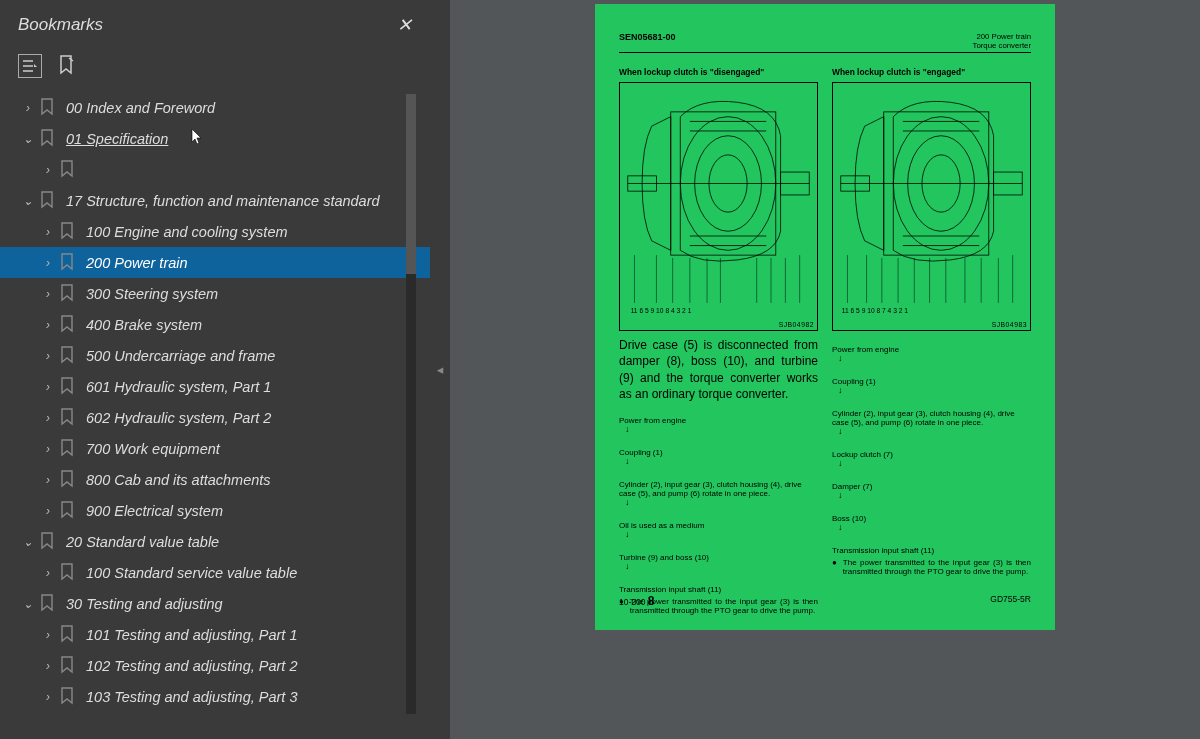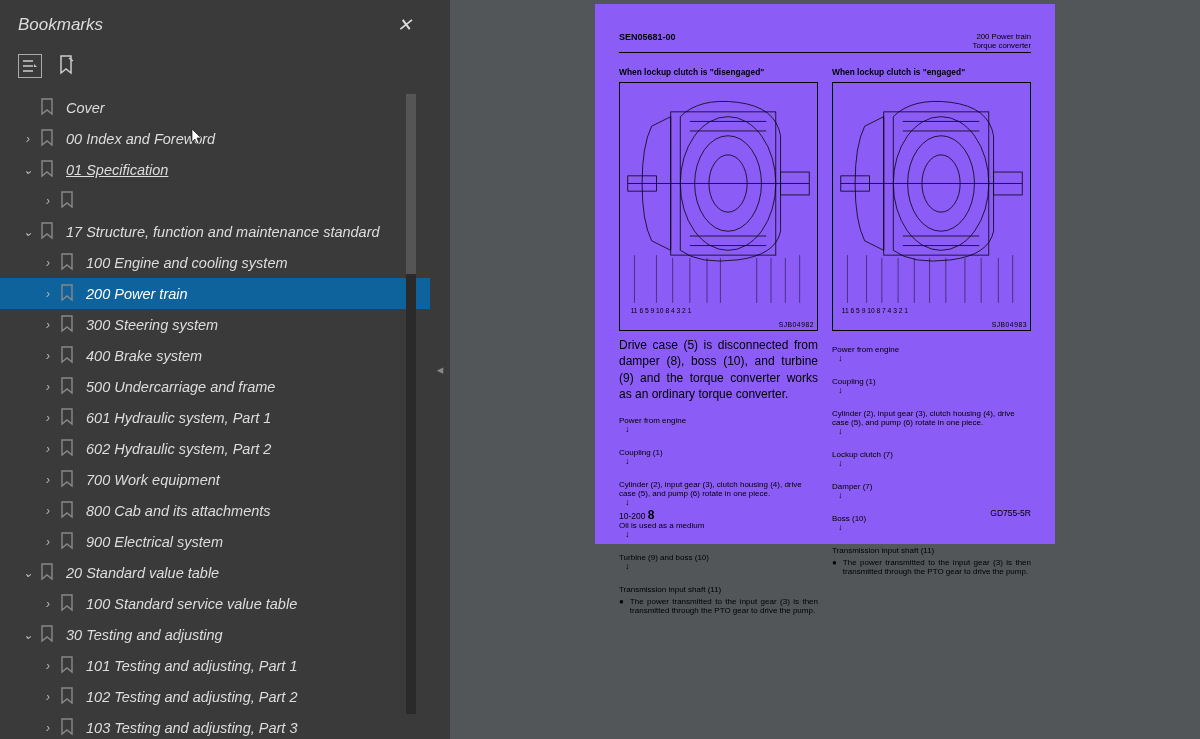--- a/index.html
+++ b/index.html
@@ -22,21 +22,21 @@
 .bm-icon { width: 16px; height: 20px; margin-right: 10px; display:inline-flex; }
 .spacer0 { width: 22px; display:inline-block; }
 .spacer1 { width: 42px; display:inline-block; }
 .underline { text-decoration: underline; }
 .cursor-ptr { position:absolute; left:190px; top:128px; font-size:13px; color:#fff; pointer-events:none;}
 
 .splitter { width: 20px; background: #3a3a3a; display:flex; align-items:center; justify-content:center;}
 .splitter-handle { color:#888; font-size:13px;}
 
 .doc-area { flex: 1; background: #525659; display:flex; justify-content:center; padding-top:4px;}
-.page { width: 460px; height: 540px; background: #8b5cf6; font-family: Arial, sans-serif; font-size: 8.2px; color:#000; padding: 28px 24px 18px 24px; position:relative;}
+.page { width: 460px; height: 626px; background: #22c55e; font-family: Arial, sans-serif; font-size: 8.2px; color:#000; padding: 28px 24px 18px 24px; position:relative;}
 .pg-header { display:flex; justify-content:space-between; border-bottom:1.5px solid #000; padding-bottom:2px; margin-bottom:14px;}
 .pg-header .left { font-weight:bold; font-size:9px;}
 .pg-header .right { text-align:right; font-size:7.8px;}
 .section-title { font-weight:bold; font-size:9px; margin-bottom:10px;}
 .columns { display:flex; gap:14px;}
 .col { flex:1;}
 .sub-heading { font-weight:bold; font-size:8.4px; margin-bottom:5px;}
 .diagram-box { border:1px solid #000; padding:5px 3px 2px 3px; margin-bottom:6px;}
 .diagram-box svg { width:100%; height:auto;}
 .diag-code { text-align:right; font-size:6.8px; letter-spacing:0.5px; margin-top:2px;}
@@ -67,30 +67,20 @@
     <span class="ribbon-icon">
       <svg width="18" height="22" viewBox="0 0 18 22">
           <path d="M3 1 L13 1 L13 18 L8 14 L3 18 Z" fill="none" stroke="#ccc" stroke-width="1.5"></path>
           <path d="M11 3 L15 6" stroke="#ccc" stroke-width="1.5"></path>
         </svg>
     </span>
   </div>
   <div class="tree" id="tree">
     <div class="tree-scroll"></div>
     <div class="tree-thumb"></div>
-  <div class="tree-row">
-        <span class="spacer0"></span>
-        <span class="chev">&nbsp;</span>
-        <span class="bm-icon">
-          <svg width="14" height="18" viewBox="0 0 14 18">
-            <path d="M2 1 L12 1 L12 16 L7 12 L2 16 Z" fill="none" stroke="#888" stroke-width="1.4"></path>
-          </svg>
-        </span>
-        <span>Cover</span>
-      </div>
       <div class="tree-row">
         <span class="spacer0"></span>
         <span class="chev">›</span>
         <span class="bm-icon">
           <svg width="14" height="18" viewBox="0 0 14 18">
             <path d="M2 1 L12 1 L12 16 L7 12 L2 16 Z" fill="none" stroke="#888" stroke-width="1.4"></path>
           </svg>
         </span>
         <span>00 Index and Foreword</span>
       </div>

